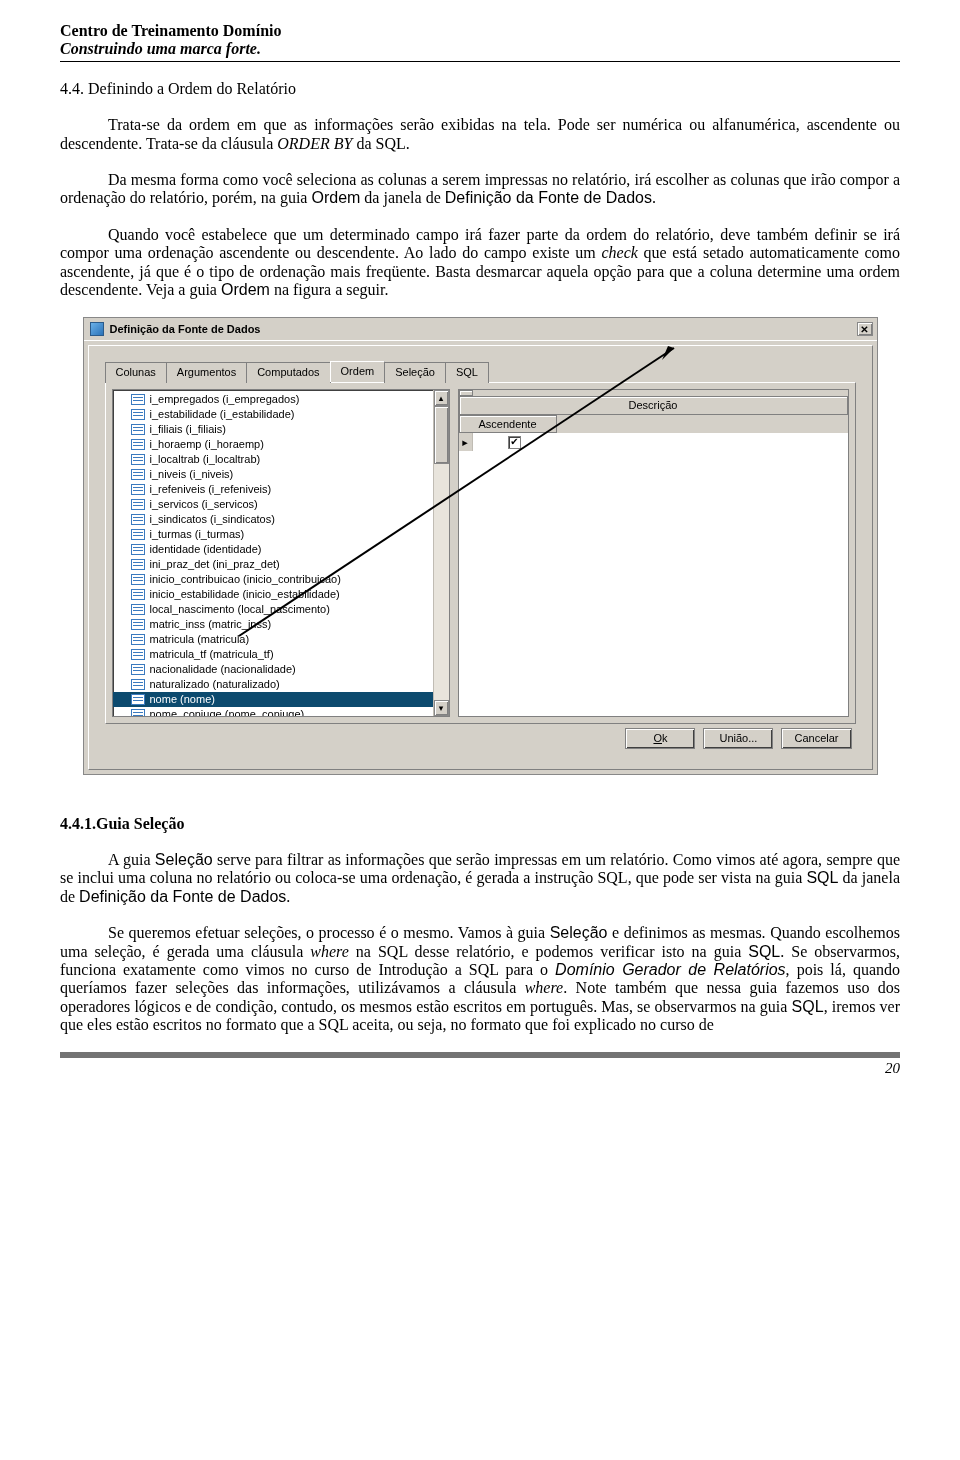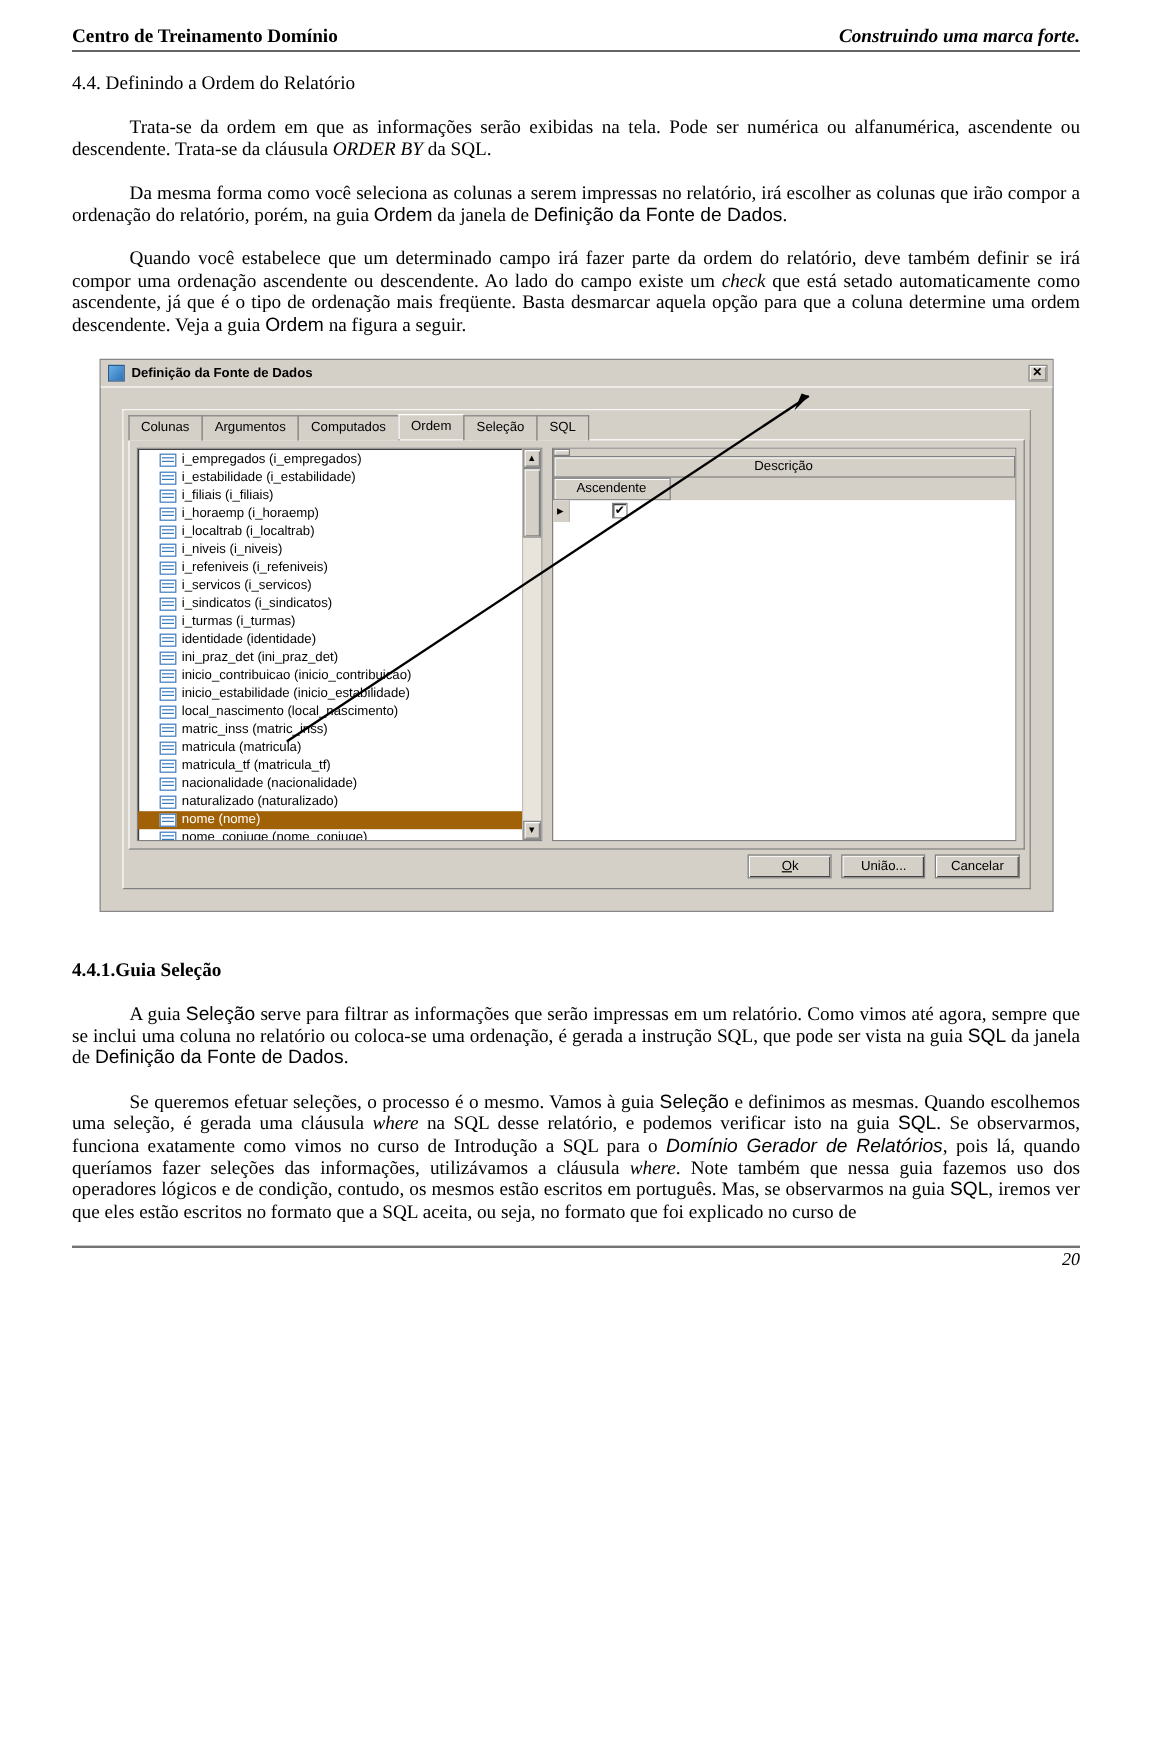--- a/index.html
+++ b/index.html
@@ -13,20 +13,21 @@
     line-height: 1.15;
   }
   .header-row {
     display: flex;
     justify-content: space-between;
     font-weight: bold;
     font-size: 16px;
     border-bottom: 1.5px solid #000;
     padding-bottom: 2px;
     margin-bottom: 18px;
+    flex-direction: column;
   }
   .header-right { font-style: italic; }
   .section-title {
     font-size: 16px;
     margin: 6px 0 18px 0;
   }
   .para {
     text-align: justify;
     margin-bottom: 18px;
     font-size: 16px;
@@ -64,25 +65,25 @@
   .close-btn {
     width: 16px; height: 14px;
     border: 1px solid #888;
     background: #d4d0c8;
     font-weight: bold;
     font-size: 10px;
     display: flex; align-items: center; justify-content: center;
     box-shadow: inset 1px 1px 0 #fff, inset -1px -1px 0 #808080;
   }
   .inner {
-    margin: 18px;
+    margin: 4px;
     border: 1px solid #808080;
     border-top-color: #fff; border-left-color: #fff;
     background: #d4d0c8;
-    padding: 0;
+    padding: 12px;
   }
   .tabs {
     display: flex;
     gap: 0;
     padding: 3px 4px 0 4px;
     background: #d4d0c8;
     font-size: 11px;
   }
   .tab {
     padding: 3px 10px 3px 10px;
@@ -125,21 +126,21 @@
     overflow: hidden;
     font-size: 11px;
     padding: 2px 0;
   }
   .li {
     display: flex; align-items: center; gap: 5px;
     padding: 0 4px 0 18px;
     height: 15px;
     white-space: nowrap;
   }
-  .li.selected { background: #a16207; color: #fff; }
+  .li.selected { background: #0c4a6e; color: #fff; }
   .col-icon {
     width: 14px; height: 11px;
     display: inline-block;
     background: #fff;
     border: 1px solid #3a7abf;
     position: relative;
   }
   .col-icon::before, .col-icon::after {
     content: ""; position: absolute; left: 1px; right: 1px; height: 1px; background: #3a7abf;
   }
@@ -203,21 +204,21 @@
     border: 1px solid #808080;
     box-shadow: inset 1px 1px 0 #fff, inset -1px -1px 0 #404040;
     background: #d4d0c8;
     font-family: Tahoma, Arial, sans-serif;
     font-size: 11px;
     text-align: center;
   }
   .win-btn u { text-decoration: underline; }
 
   .footer-rule {
-    border-top: 2px solid #737373;
+    border-top: 6px solid #737373;
     margin-top: 10px;
     padding-top: 2px;
     text-align: right;
     font-style: italic;
     font-size: 15px;
   }
 </style>
 </head>
 <body>
 

